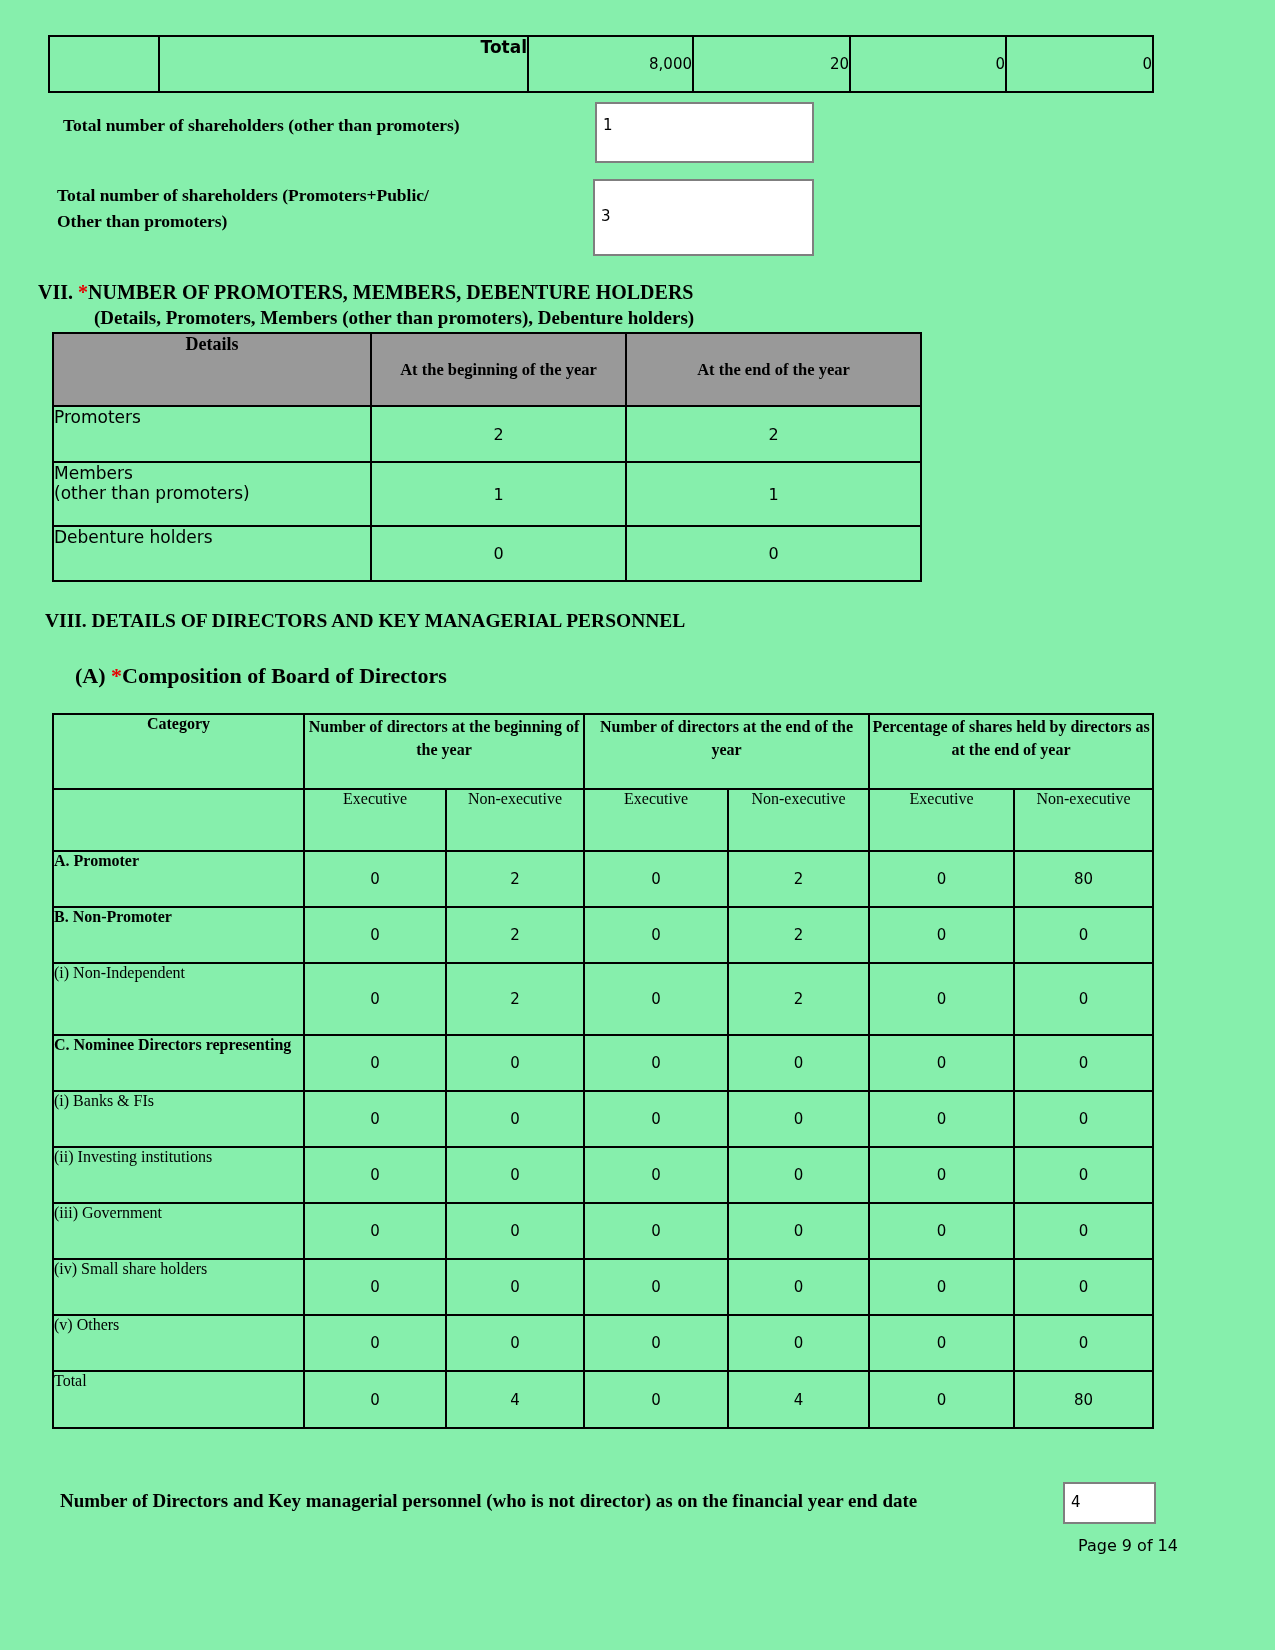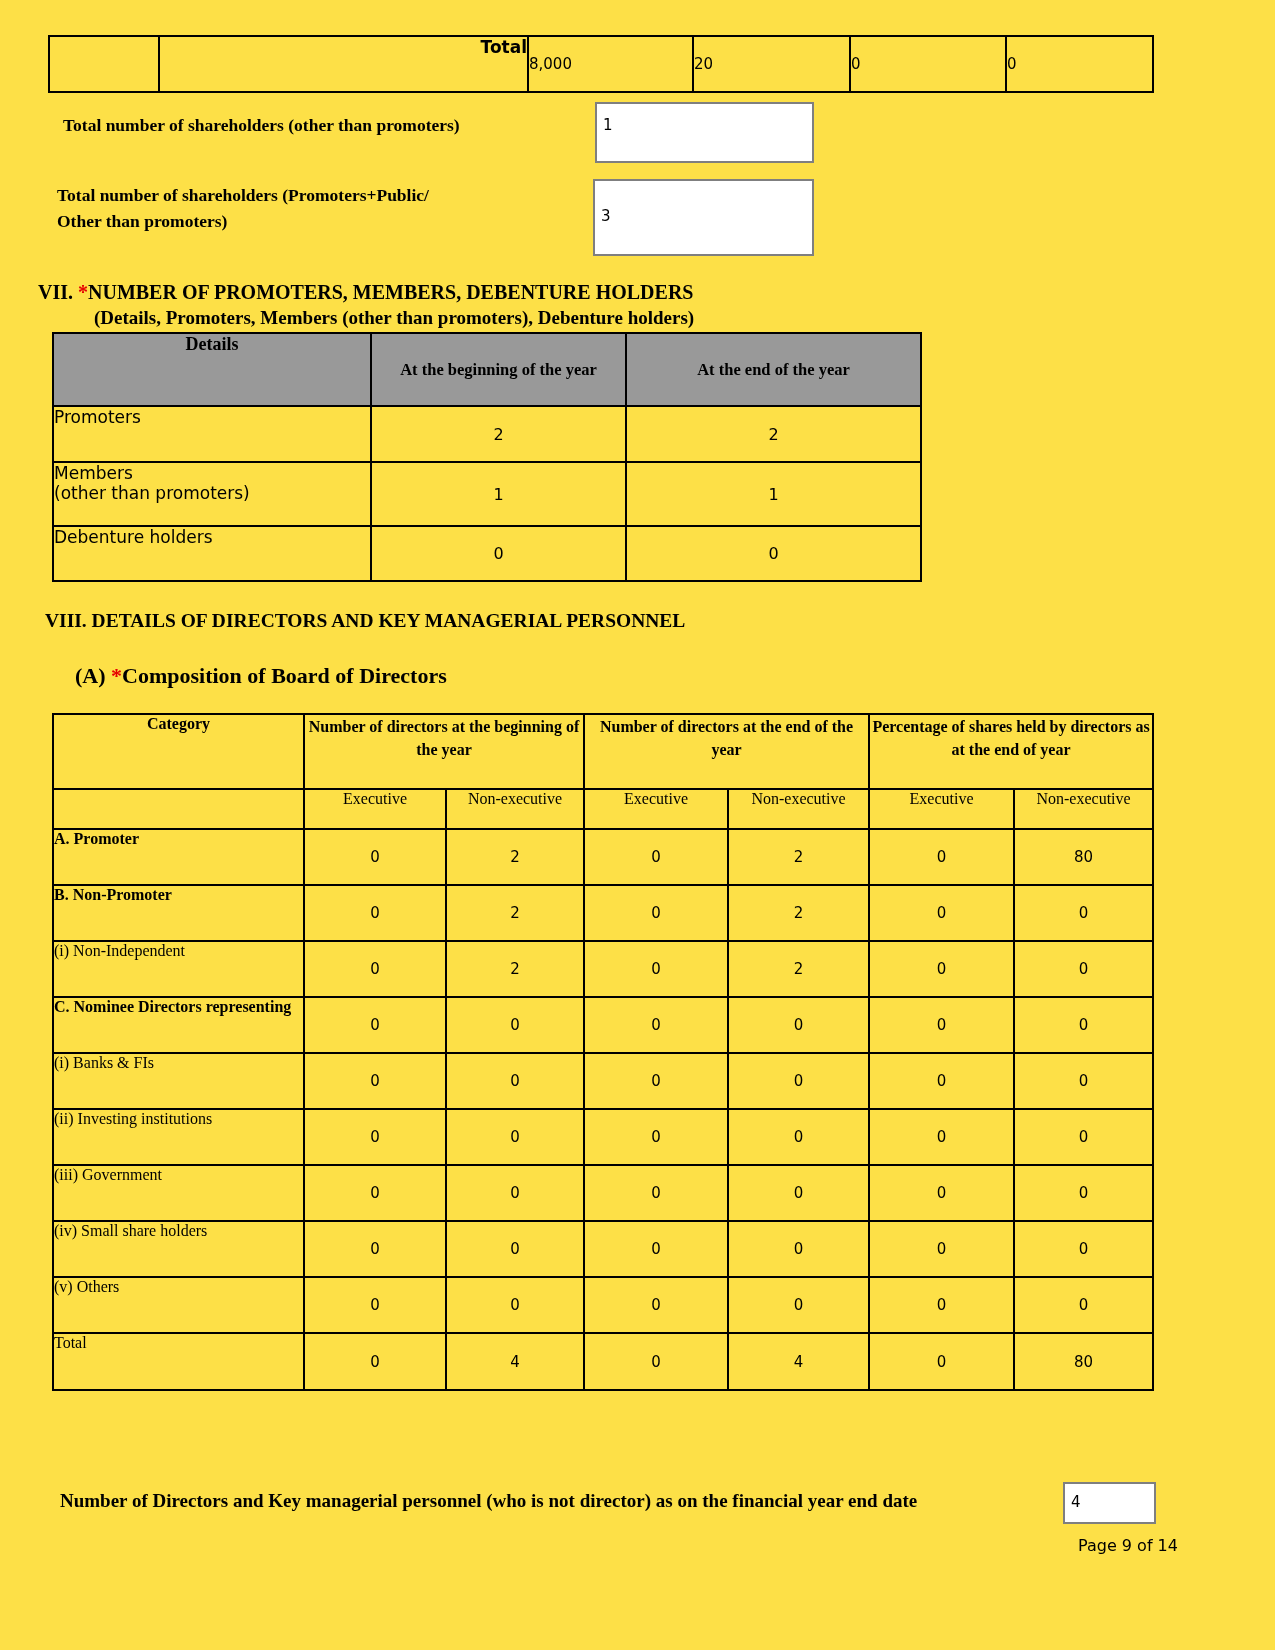--- a/index.html
+++ b/index.html
@@ -1,26 +1,26 @@
 <!DOCTYPE html>
 <html><head>
 <meta charset="utf-8">
 <style>
   html,body{margin:0;padding:0;background:#fff;}
   body{font-family:"Liberation Serif",serif;color:#000;}
-  #page{position:relative;width:1275px;height:1650px;background:#fde047;overflow:hidden;}
+  #page{position:relative;width:1275px;height:1650px;background:#86efac;overflow:hidden;}
   .abs{position:absolute;}
   table.grid{border-collapse:collapse;table-layout:fixed;}
   table.grid td{border:2px solid #000;overflow:hidden;padding:0;}
   .pre{white-space:pre-line;}
   .red{color:#e60000;}
 
   
   .total-cell{font-family:"DejaVu Sans",sans-serif;font-weight:bold;font-size:17px;text-align:right;vertical-align:top;padding:1px 3px 0 0;}
-  .num{font-family:"DejaVu Sans",sans-serif;font-size:15px;text-align:left;vertical-align:middle;}
+  .num{font-family:"DejaVu Sans",sans-serif;font-size:15px;text-align:right;vertical-align:middle;}
 
   
   .fieldlbl{font-weight:bold;font-size:17.5px;line-height:26px;}
   .inputbox{position:absolute;background:#fff;border:2px solid #7f7f7f;box-sizing:border-box;
             font-family:"DejaVu Sans",sans-serif;font-size:15px;padding-left:6px;}
 
   
   .h1{font-weight:bold;font-size:20px;}
   .h2{font-weight:bold;font-size:19px;}
   .h3{font-weight:bold;font-size:22px;}
@@ -129,21 +129,21 @@
         <col style="width:145px">
         <col style="width:139px">
       </colgroup>
     <tbody>
         <tr style="height:75px;">
       <td class="cat-h">Category</td>
       <td class="grp-h" colspan="2">Number of directors at the beginning of the year</td>
       <td class="grp-h" colspan="2">Number of directors at the end of the year</td>
       <td class="grp-h" colspan="2">Percentage of shares held by directors as at the end of year</td>
     </tr>
-    <tr style="height:40px;">
+    <tr style="height:62px;">
       <td></td>
       <td class="sub-h">Executive</td>
       <td class="sub-h">Non-executive</td>
       <td class="sub-h">Executive</td>
       <td class="sub-h">Non-executive</td>
       <td class="sub-h">Executive</td>
       <td class="sub-h">Non-executive</td>
     </tr>
     <tr style="height:56px;">
       <td class="cat-lbl b">A. Promoter</td>
@@ -156,21 +156,21 @@
     </tr>
     <tr style="height:56px;">
       <td class="cat-lbl b">B. Non-Promoter</td>
       <td class="dval">0</td>
       <td class="dval">2</td>
       <td class="dval">0</td>
       <td class="dval">2</td>
       <td class="dval">0</td>
       <td class="dval">0</td>
     </tr>
-    <tr style="height:56px;">
+    <tr style="height:72px;">
       <td class="cat-lbl">(i) Non-Independent</td>
       <td class="dval">0</td>
       <td class="dval">2</td>
       <td class="dval">0</td>
       <td class="dval">2</td>
       <td class="dval">0</td>
       <td class="dval">0</td>
     </tr>
     <tr style="height:56px;">
       <td class="cat-lbl b">C. Nominee Directors representing</td>

